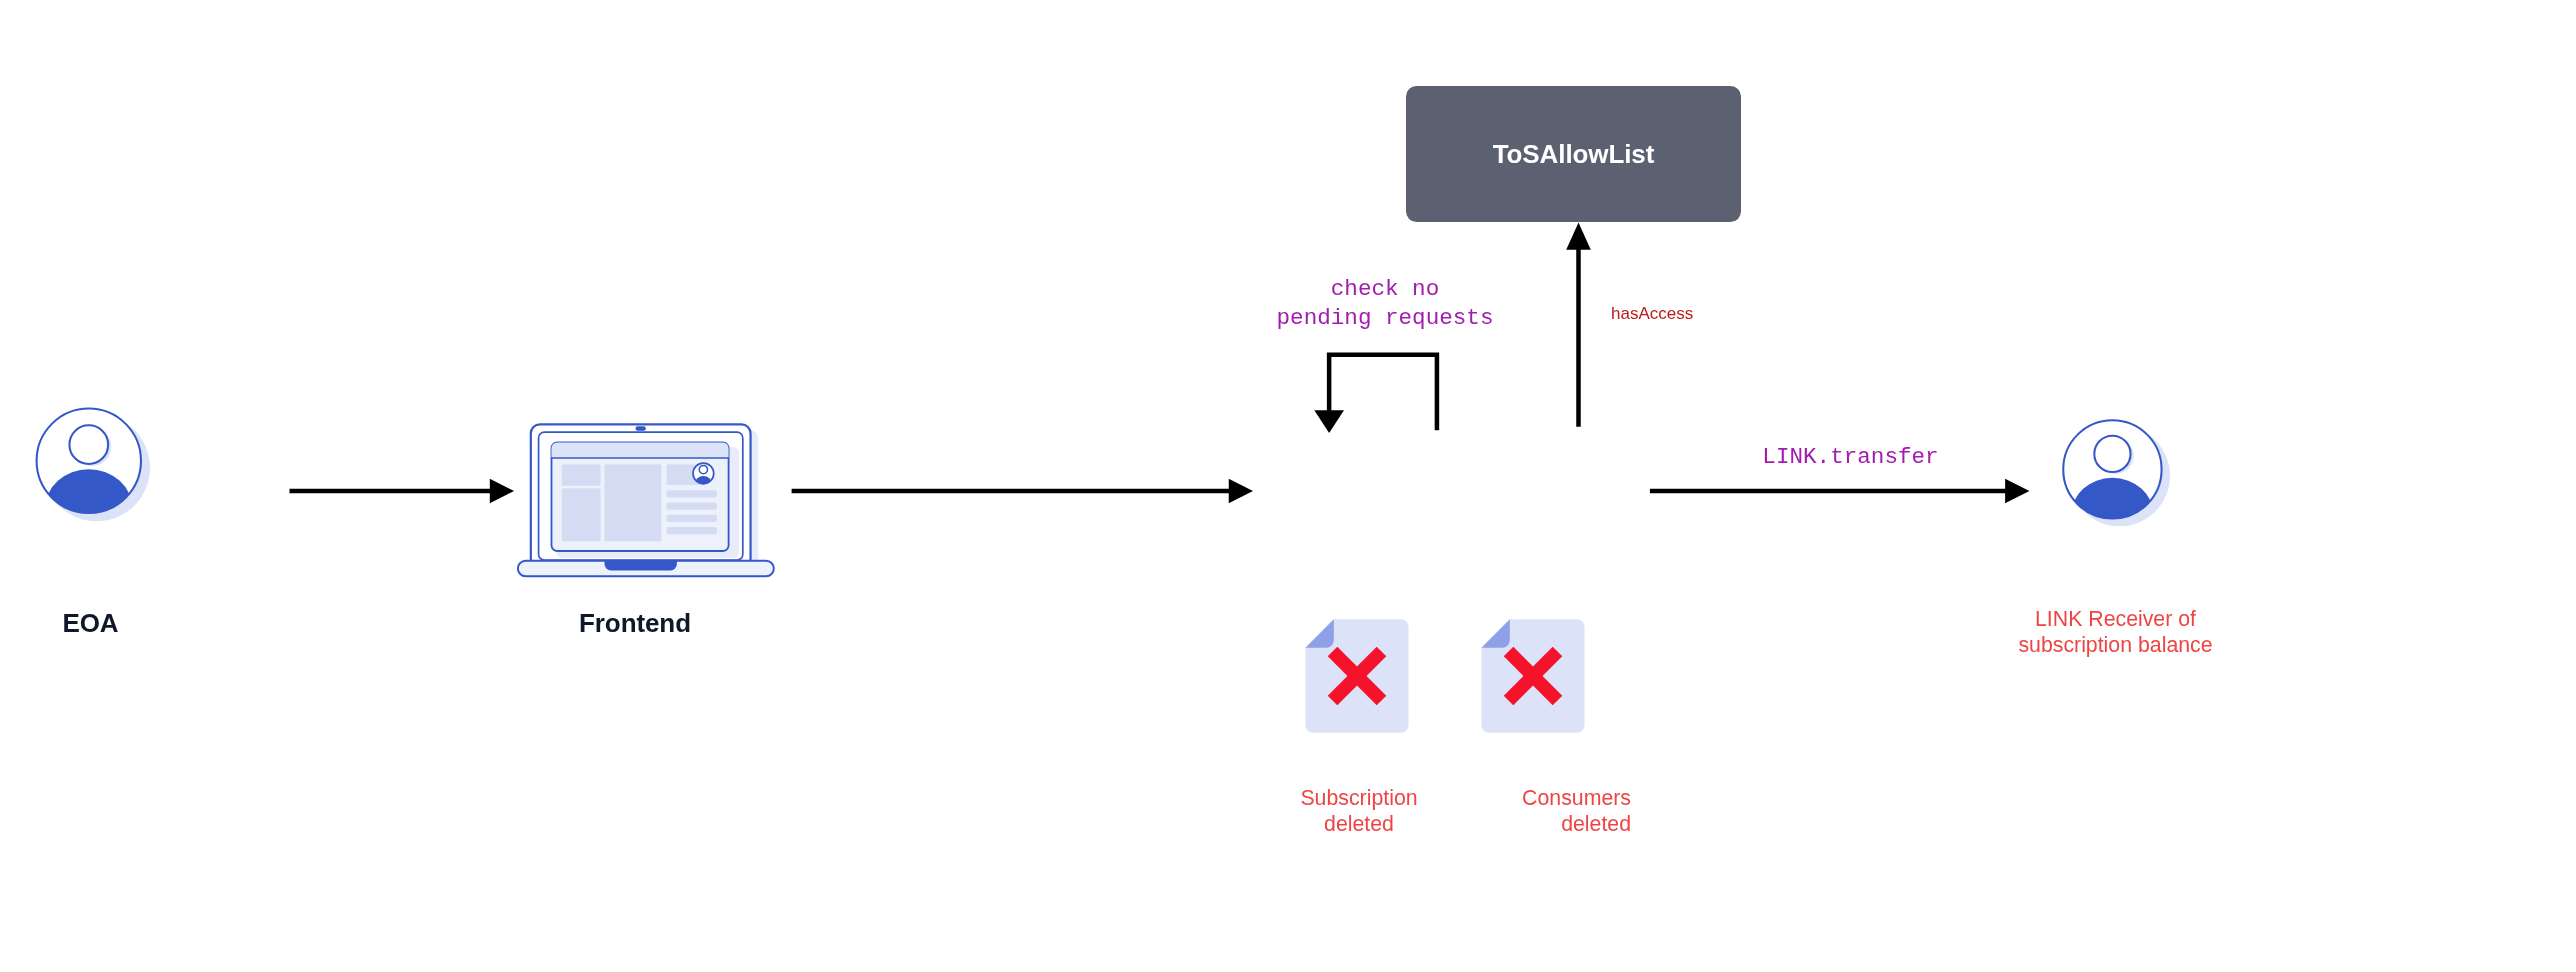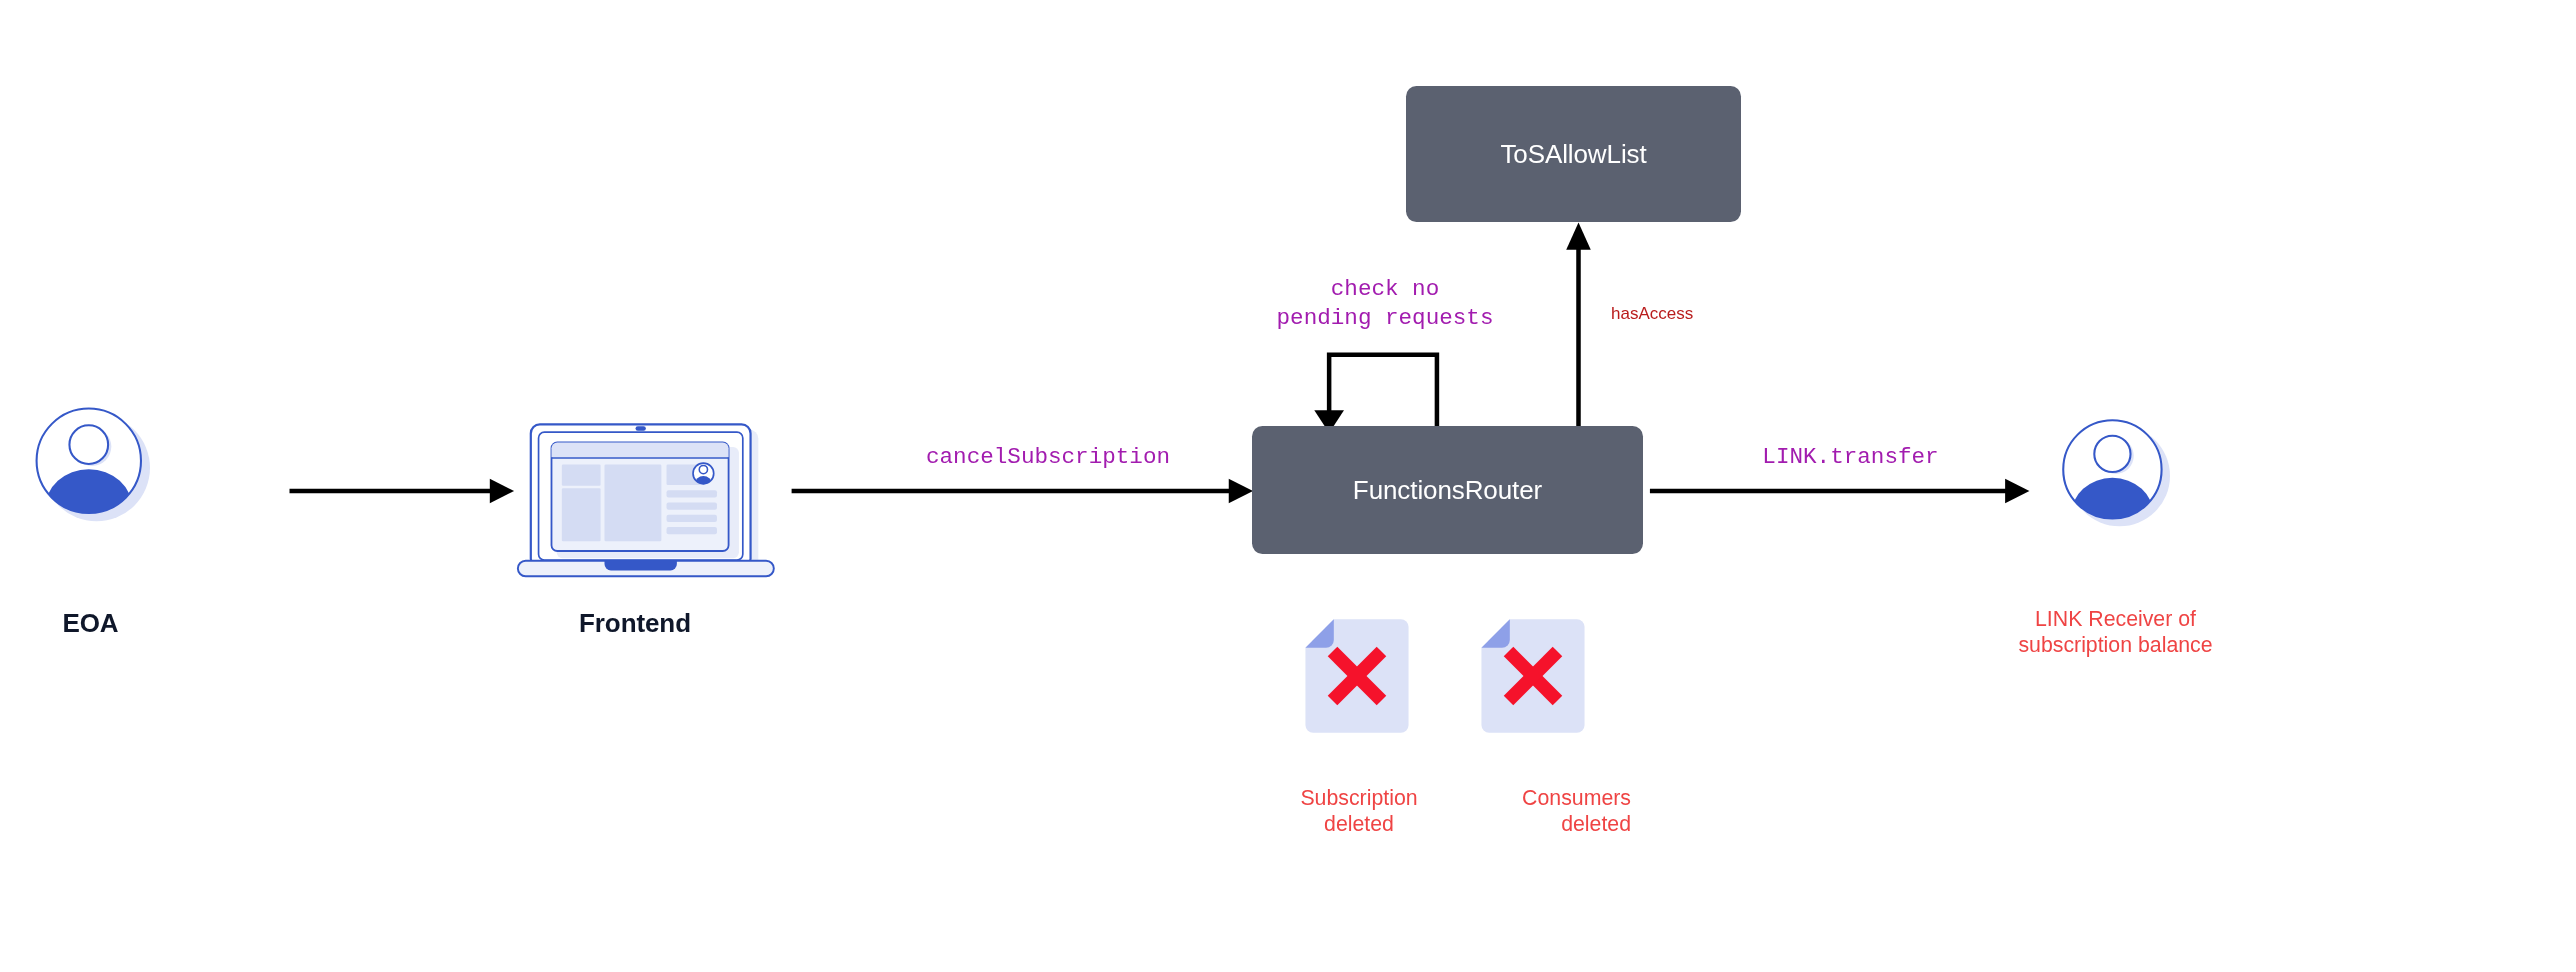--- a/index.html
+++ b/index.html
@@ -19,21 +19,21 @@
   }
   .abs { position: absolute; }
 
   
   .node-box {
     display: flex;
     align-items: center;
     justify-content: center;
     border-radius: 10.4px;
     color: #ffffff;
-    font-weight: normal;
+    font-weight: bold;
     letter-spacing: -0.1px;
     text-align: center;
     font-family: "Liberation Sans", sans-serif;
   }
   .box-slate { background: #5B6170; }
   .box-navy  { background: #1D2A6E; }
 
   
   .caption-bold {
     font-family: "Liberation Sans", sans-serif;
@@ -138,21 +138,20 @@
         <ellipse cx="293" cy="119" rx="13" ry="11" fill="#3558C8"></ellipse>
       </g>
       <circle cx="293" cy="98" r="6.4" fill="#FFFFFF" stroke="#3558C8" stroke-width="2.4"></circle>
 
       <rect x="6" y="239" width="396" height="24" rx="12" fill="#EDF1FB" stroke="#3558C8" stroke-width="3"></rect>
       <path d="M140 239 h112 v5 a10 10 0 0 1 -10 10 h-92 a10 10 0 0 1 -10 -10 z" fill="#3558C8"></path>
     </svg>
   </div>
   <div class="abs caption-bold" style="left:525px; top:608px; width:220px;">Frontend</div>
 
-  <div class="abs edge-label-mono" style="left:841px; top:443px; width:414px;">cancelSubscription</div>
   <div class="abs" style="left:786px; top:475px; width:472px; height:32px;">
     <svg width="472" height="32" viewBox="0 0 730 50">
       <line x1="5" y1="25" x2="690" y2="25" stroke="#000000" stroke-width="7"></line>
       <polygon points="688,6 726,25 688,44" fill="#000000"></polygon>
     </svg>
   </div>
 
   <div class="abs node-box box-slate" style="left:1406px; top:86px; width:335px; height:136px; font-size:26px;">
     <span>ToSAllowList</span>
   </div>
@@ -167,23 +166,20 @@
 
   <div class="abs edge-label-mono" style="left:1236px; top:275px; width:298px;">check no</div>
   <div class="abs edge-label-mono" style="left:1236px; top:304px; width:298px;">pending requests</div>
   <div class="abs" style="left:1313px; top:349px; width:142px; height:84px;">
     <svg width="142" height="84" viewBox="0 0 220 130">
       <path d="M25 122 L25 9 L192 9 L192 126" fill="none" stroke="#000000" stroke-width="7"></path>
       <polygon points="2,95 48,95 25,130" fill="#000000"></polygon>
     </svg>
   </div>
 
-  <div class="abs node-box box-slate" style="left:1252px; top:426px; width:391px; height:128px; font-size:26px;">
-    <span>FunctionsRouter</span>
-  </div>
 
   <div class="abs edge-label-mono" style="left:1695px; top:443px; width:311px;">LINK.transfer</div>
   <div class="abs" style="left:1646px; top:475px; width:388px; height:32px;">
     <svg width="388" height="32" viewBox="0 0 600 50">
       <line x1="3" y1="25" x2="560" y2="25" stroke="#000000" stroke-width="7"></line>
       <polygon points="558,6 596,25 558,44" fill="#000000"></polygon>
     </svg>
   </div>
 
   <div class="abs" style="left:2060px; top:417px; width:110px; height:110px;">

